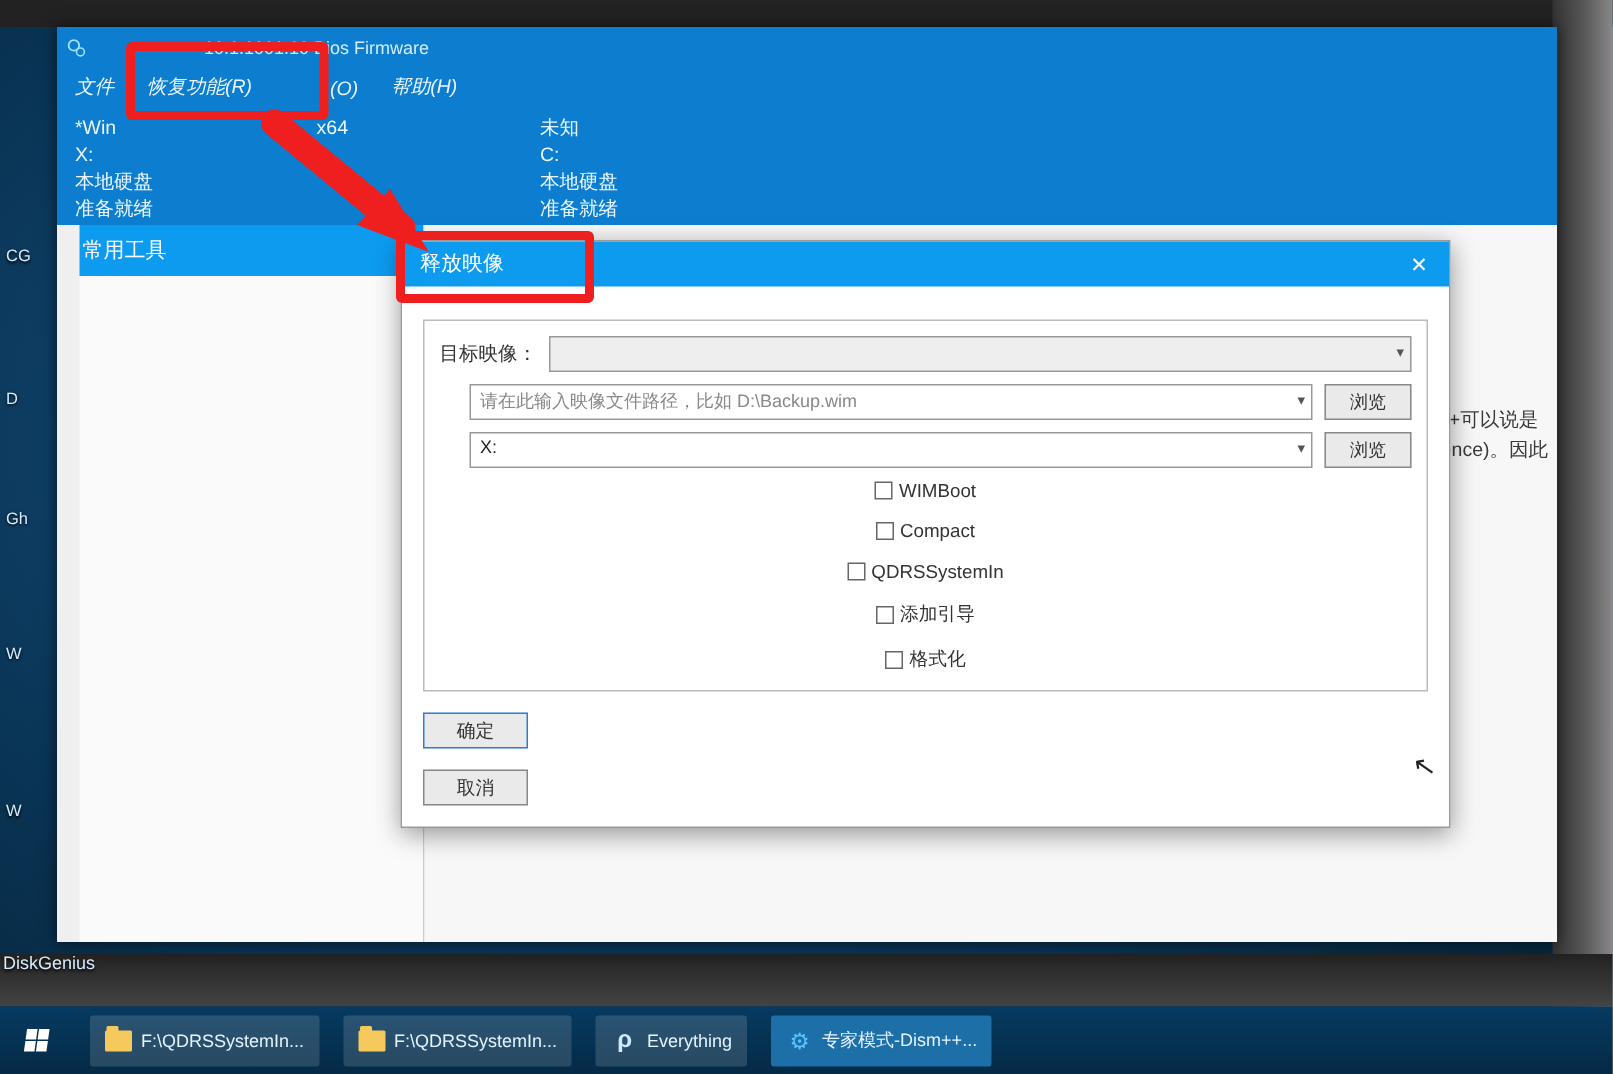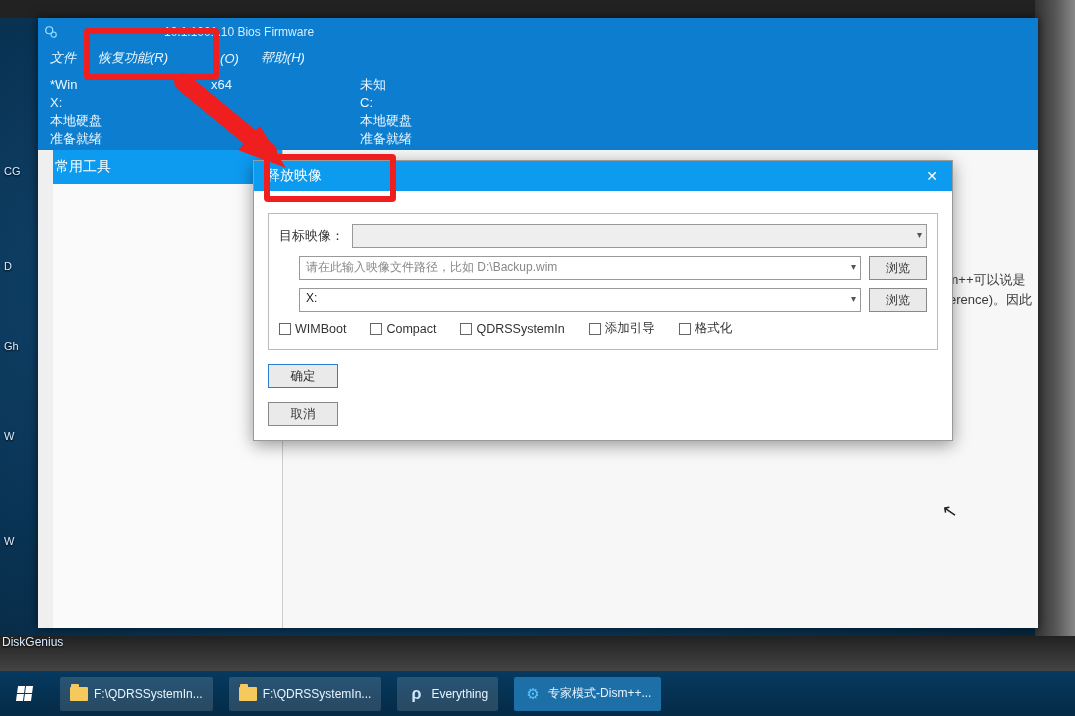--- a/index.html
+++ b/index.html
@@ -30,21 +30,21 @@
 
   .body { position:absolute; left:0; top:132px; right:0; bottom:0; display:flex; }
   .sidelabel-col { width:15px; background:transparent; }
   .sidebar { width:230px; background:#fafafa; border-right:1px solid #ccc; }
   .side-active { background:#0d9bf0; color:#fff; padding:8px 2px; font-size:14px; }
   .side-item   { padding:8px 20px; font-size:14px; color:#333; }
   .main { flex:1; background:#f7f7f7; position:relative; padding:10px; }
   .maintext { color:#3a3a3a; font-size:13px; position:absolute; right:6px; top:120px; text-align:left; line-height:20px; }
 
   
-  .dialog { position:absolute; left:253px; top:160px; width:700px;
+  .dialog { position:absolute; left:267px; top:160px; width:700px;
             background:#fff; border:1px solid #999; box-shadow:0 4px 16px rgba(0,0,0,.4);
             z-index:50; }
   .dlg-title { background:#0d9bf0; color:#fff; font-size:14px; height:30px;
                display:flex; align-items:center; padding-left:12px; position:relative; }
   .dlg-title .x { position:absolute; right:0; top:0; width:40px; height:30px; color:#fff;
                   text-align:center; line-height:30px; font-size:14px; }
   .dlg-body { padding:12px 14px 14px 14px; font-size:12.5px; color:#333; }
   .tbl { border:1px solid #bbb; height:140px; background:#fafafa;
          background-image:linear-gradient(#eee 1px,transparent 1px);
          background-size:100% 18px; position:relative; }
@@ -54,21 +54,21 @@
   .frm { border:1px solid #bbb; margin-top:10px; padding:10px 10px 12px 10px; }
   .row { display:flex; align-items:center; gap:8px; margin-bottom:8px; }
   .lbl { font-size:13px; color:#333; }
   .combo { flex:1; height:24px; border:1px solid #999; background:#eee; position:relative; }
   .combo .caret { position:absolute; right:4px; top:4px; font-size:10px; color:#555; }
   .input { flex:1; height:24px; border:1px solid #999; background:#fff; color:#888;
            font-size:12px; padding:2px 6px; position:relative;margin-left:20px; }
   .input .caret { position:absolute; right:4px; top:4px; font-size:10px; color:#555; }
   .btn-sm { width:58px; height:24px; border:1px solid #888; background:#eaeaea;
             font-size:12px; text-align:center; line-height:22px; }
-  .checks { display:flex; gap:24px; margin-top:4px; font-size:12.5px; color:#333; align-items:center;}
+  .checks { display:flex; gap:13px; margin-top:4px; font-size:12.5px; color:#333; align-items:center;flex-direction:column;}
   .chk { display:flex; align-items:center; gap:4px; }
   .chk .box { width:12px; height:12px; border:1px solid #666; background:#fff; }
   .dlg-foot { display:flex; justify-content:flex-end; gap:14px; margin-top:14px;flex-direction:column; }
   .btn { width:70px; height:24px; border:1px solid #888; background:#eaeaea;
          font-size:12.5px; text-align:center; line-height:22px; }
   .btn.primary { border:1.5px solid #2a7fd0; }
 
   
   .callout { position:absolute; border:6px solid #ef1f1f; border-radius:4px; z-index:100; pointer-events:none;}
   .arrow { position:absolute; z-index:101; pointer-events:none; }
@@ -110,21 +110,21 @@
 <div class="desk-lbl" style="top:635px;left:2px;font-size:12px">DiskGenius</div>
 
 <div class="app">
   <div class="titlebar">
     <span class="gear">
       <svg viewBox="0 0 16 16">
           <circle cx="6" cy="6" r="4" fill="none" stroke="#9fe0ff" stroke-width="1.4"></circle>
           <circle cx="11" cy="11" r="3" fill="none" stroke="#9fe0ff" stroke-width="1.2"></circle>
         </svg>
     </span>
-    <span style="margin-left:100px">10.1.1001.10 Bios Firmware</span>
+    <span style="margin-left:72px">10.1.1001.10 Bios Firmware</span>
   </div>
   <div class="menubar">
     <span>文件</span>
     <span>恢复功能(R)</span>
     <span style="margin-left:30px">(O)</span>
     <span>帮助(H)</span>
   </div>
   <div class="driverow">
     <div class="col">
       <div><span>*Win</span><span style="margin-left:130px"> x64</span></div>

